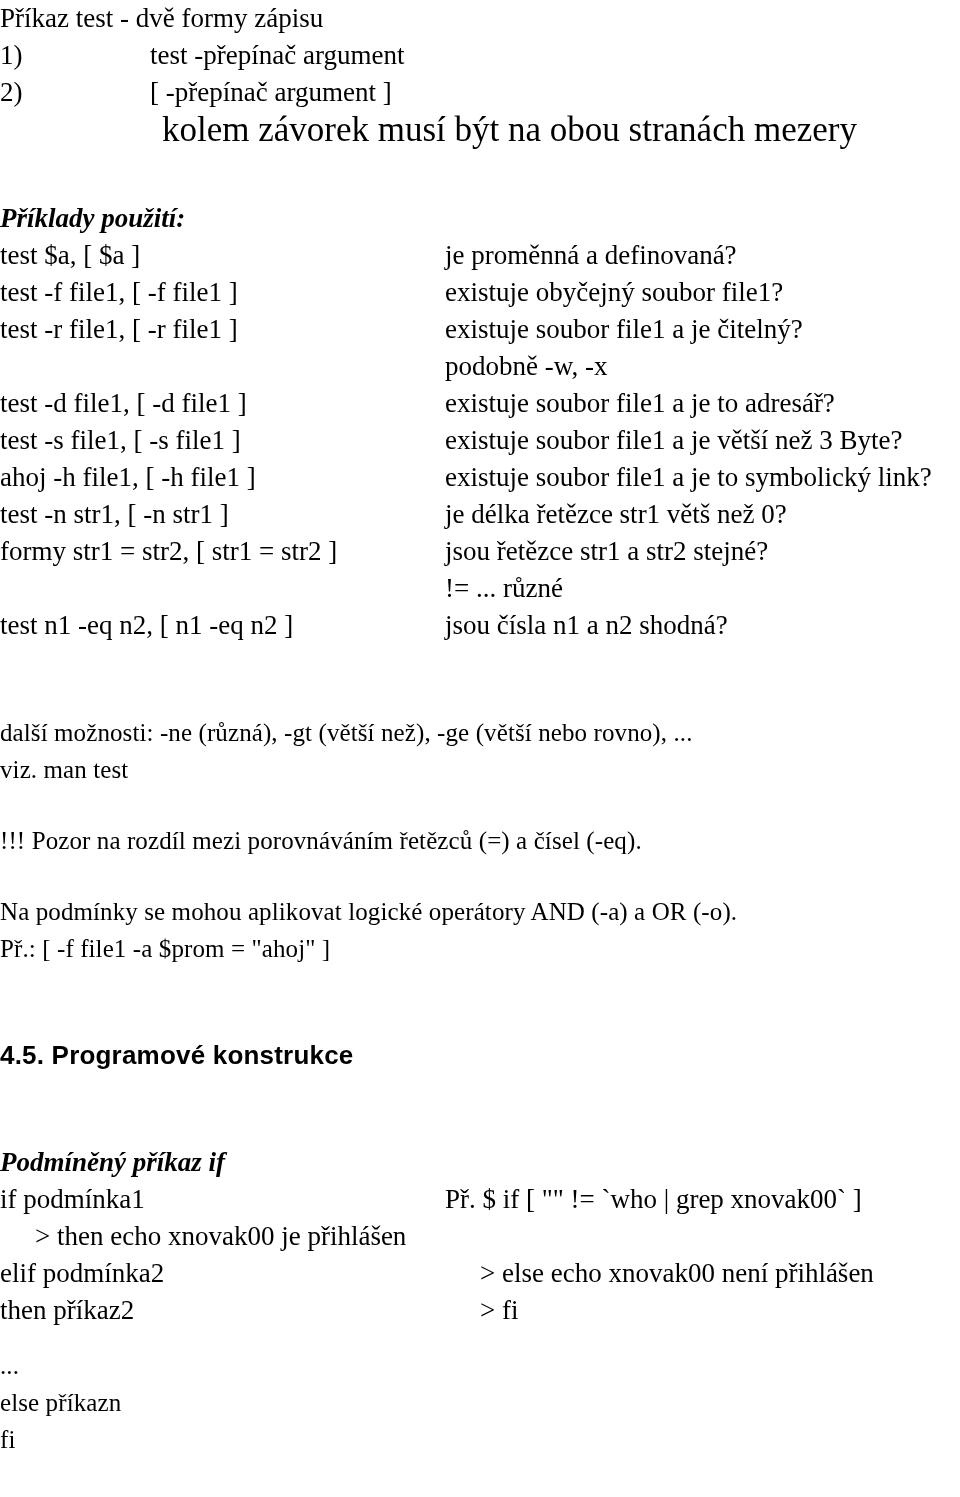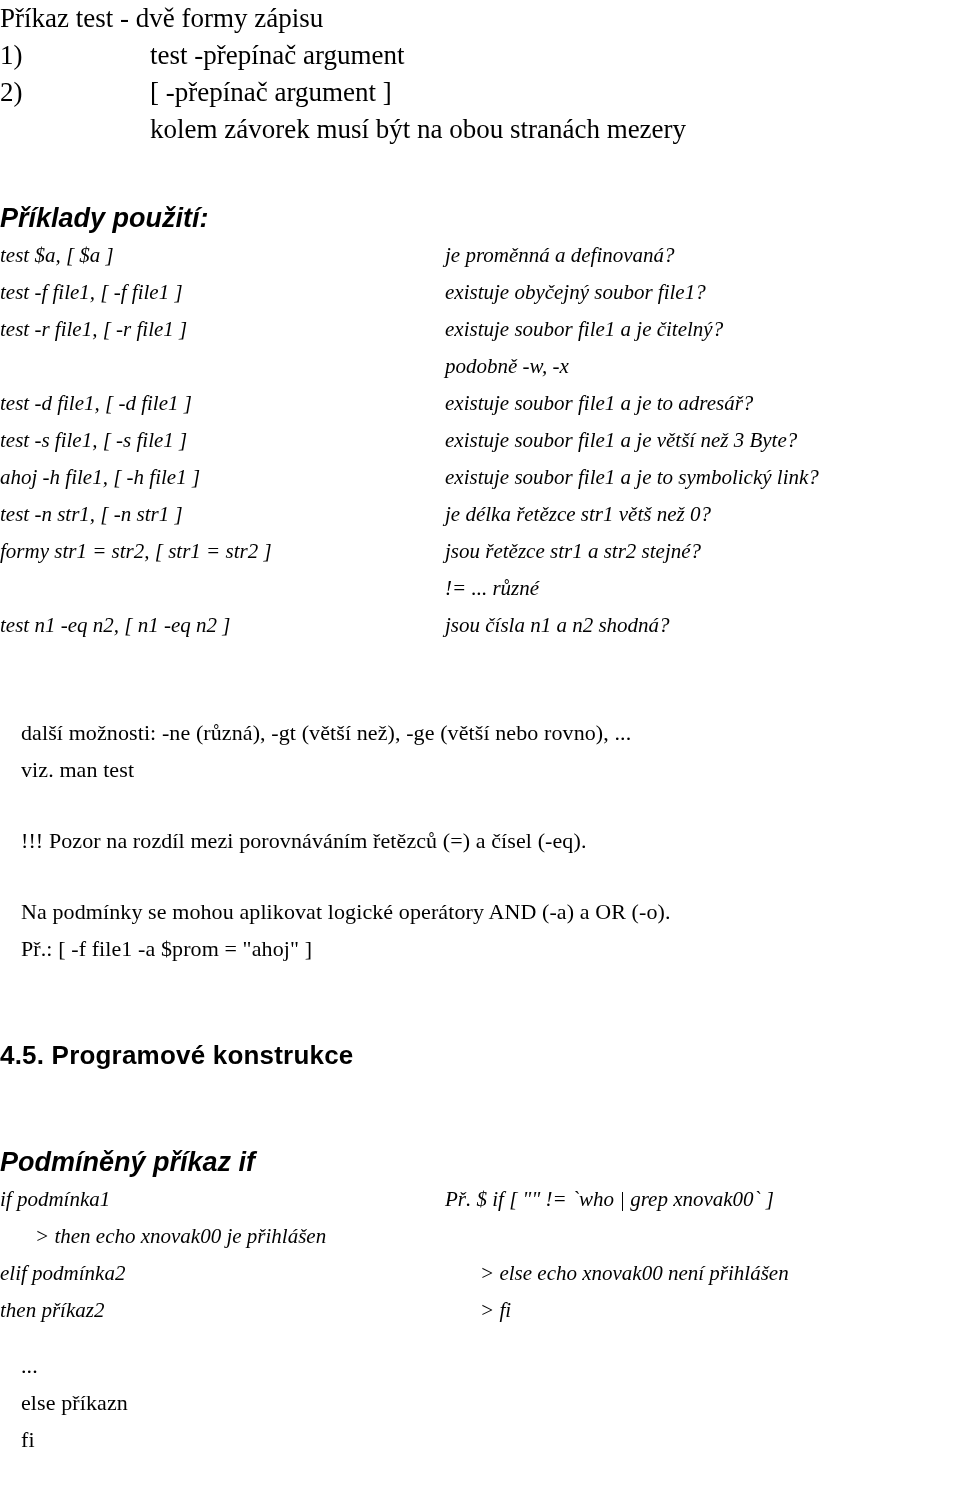--- a/index.html
+++ b/index.html
@@ -19,25 +19,24 @@
   .page {
     position: relative;
     width: 960px;
     height: 1497px;
     box-sizing: border-box;
     padding: 0 0 12px 0;
   }
 
   
   .line {
-    font-size: 22px;
+    font-size: 25px;
     line-height: 37px;
     white-space: pre;
     letter-spacing: 0.1px;
-    margin-left: 21px;
   }
   .gap-sm { height: 18px; }
   .gap-md { height: 34px; }
   .gap-lg { height: 52px; }
   .gap-xl { height: 70px; }
 
   
   .doc-title {
     font-size: 27px;
     line-height: 37px;
@@ -48,29 +47,30 @@
   .numlist { margin: 0; padding: 0; }
   .numrow {
     display: flex;
     font-size: 27px;
     line-height: 37px;
     white-space: pre;
   }
   .numrow .num { width: 150px; flex: 0 0 150px; }
   .numrow .body { flex: 1 1 auto; }
   .controw {
-    font-size: 27px;
+    font-size: 35px;
     line-height: 37px;
     white-space: pre;
     padding-left: 150px;
+    margin-left: 12px;
   }
 
   
   .h-serif-bi {
-    font-family: Liberation Sans, sans-serif;
+    font-family: Liberation Serif, serif;
     font-weight: bold;
     font-style: italic;
     font-size: 27px;
     line-height: 37px;
     white-space: pre;
   }
 
   
   .h-sans-bi {
     font-family: "Liberation Sans", "DejaVu Sans", sans-serif;
@@ -78,24 +78,23 @@
     font-size: 26px;
     line-height: 37px;
     white-space: pre;
     letter-spacing: 0.2px;
   }
 
   
   .twocol { width: 100%; }
   .tcrow {
     display: flex;
-    font-size: 21px;
-    line-height: 37px;
-    white-space: pre;
-    font-style: italic;
+    font-size: 27px;
+    line-height: 37px;
+    white-space: pre;
   }
   .tcrow .col-l { width: 445px; flex: 0 0 445px; }
   .tcrow .col-r { flex: 1 1 auto; }
 
   .indent-gt { padding-left: 35px; }
 
   .block { margin: 0; padding: 0; }
 </style>
 </head>
 <body>

